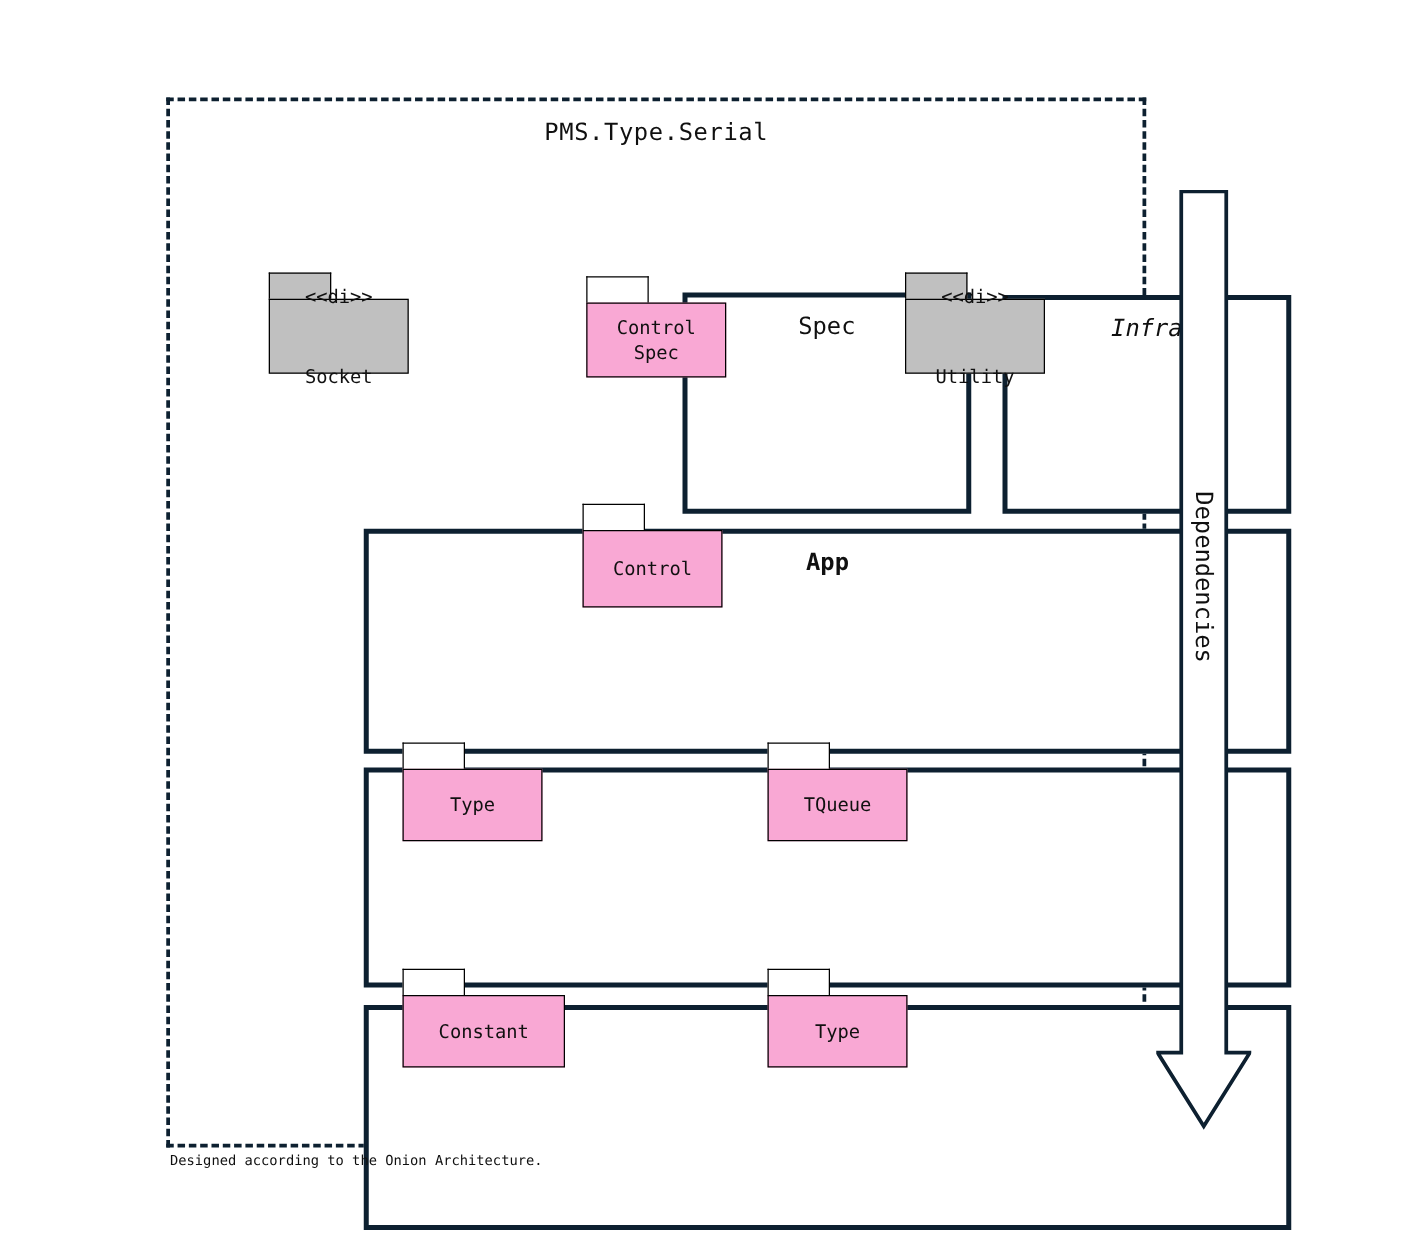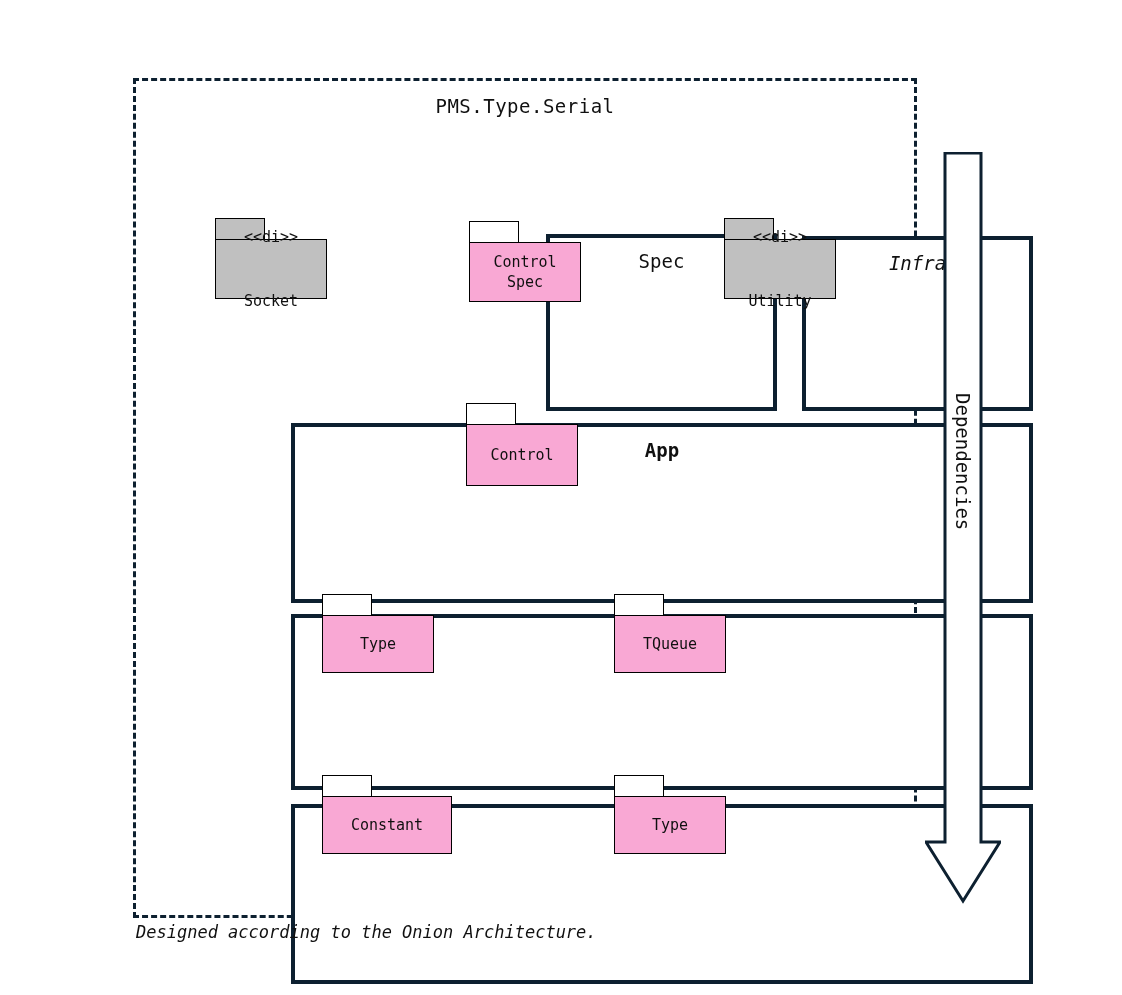--- a/index.html
+++ b/index.html
@@ -144,22 +144,21 @@
     transform: rotate(90deg);
     transform-origin: center center;
     white-space: nowrap;
   }
 
   
   #caption {
     position: absolute;
     left: 136px;
     top: 922px;
-    font-size: 17px;
-    font-style: italic;
+    font-size: 11px;
     color: #101010;
     white-space: nowrap;
     text-align: center;
   }
 </style>
 </head>
 <body>
 
 <div id="outer-package">
   <div id="outer-title">PMS.Type.Serial</div>

